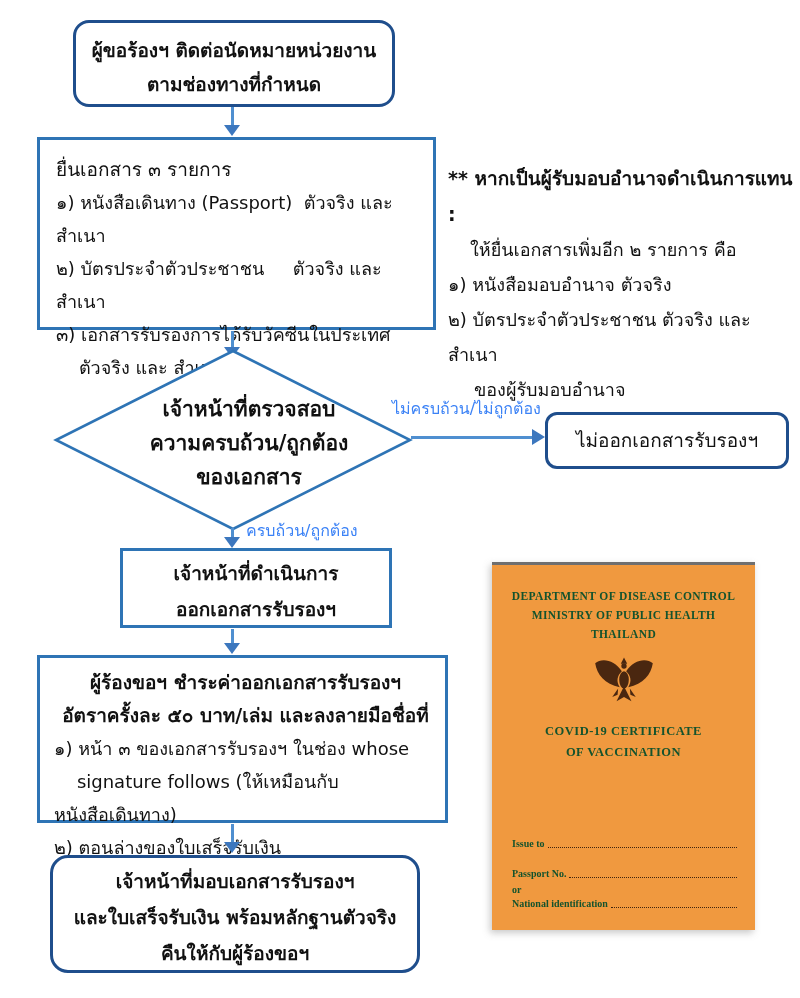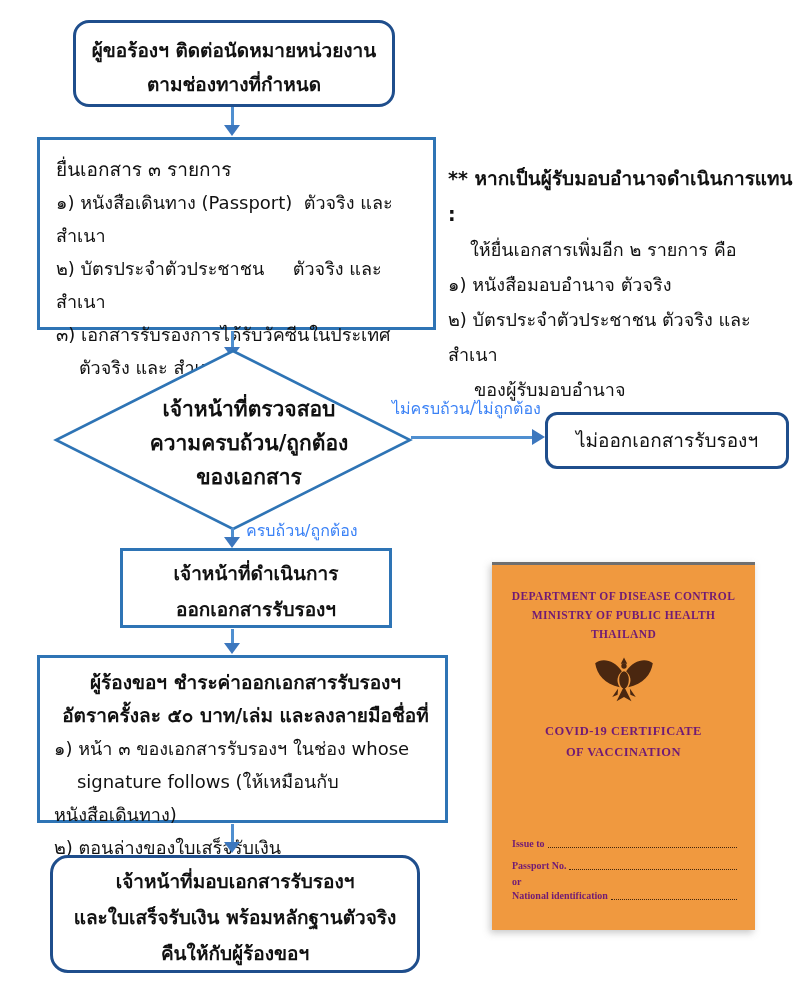--- a/index.html
+++ b/index.html
@@ -40,33 +40,33 @@
              border-top:11px solid #3C77BE;}
   .harrow{position:absolute;height:3px;background:#4F8FD0;}
   .head-right{position:absolute;width:0;height:0;
               border-top:8px solid transparent;border-bottom:8px solid transparent;
               border-left:13px solid #3C77BE;}
   .diamond-svg{position:absolute;left:50px;top:348px;}
   
   .certificate{position:absolute;left:492px;top:562px;width:263px;height:368px;
                background:#F0993F;border-top:3px solid #6f6f6f;box-sizing:border-box;
                box-shadow:-2px 3px 7px rgba(100,100,100,.35);
-               font-family:"Liberation Serif","DejaVu Serif",serif;color:#701a75;}
+               font-family:"Liberation Serif","DejaVu Serif",serif;color:#14532d;}
   .cert-header{margin-top:22px;text-align:center;font-weight:bold;font-size:11.5px;
                line-height:19px;letter-spacing:.4px;}
   .cert-emblem{display:block;margin:8px auto 0 auto;}
   .cert-title{margin-top:9px;text-align:center;font-weight:bold;font-size:12.5px;
               line-height:21px;letter-spacing:.5px;}
   .cert-number-box{position:absolute;left:70px;top:211px;width:148px;height:27px;
                    border:2px solid #3F250F;font-size:14px;line-height:27px;
                    padding-left:13px;letter-spacing:1px;text-align:left;box-sizing:content-box;}
   .cert-fields{position:absolute;left:20px;right:18px;top:272px;font-size:10px;font-weight:bold;}
   .cert-row{display:flex;align-items:flex-end;line-height:14px;}
   .cert-row .fill{flex:1;border-bottom:1px dotted #3F250F;margin:0 0 3px 3px;}
-  .gap14{margin-top:8px;}
+  .gap14{margin-top:16px;}
   .gap2{margin-top:2px;}
 </style>
 </head>
 <body>
 
 <div class="canvas">
 
   <div class="node rounded start-node">
     <div>ผู้ขอร้องฯ ติดต่อนัดหมายหน่วยงาน</div>
     <div>ตามช่องทางที่กำหนด</div>

